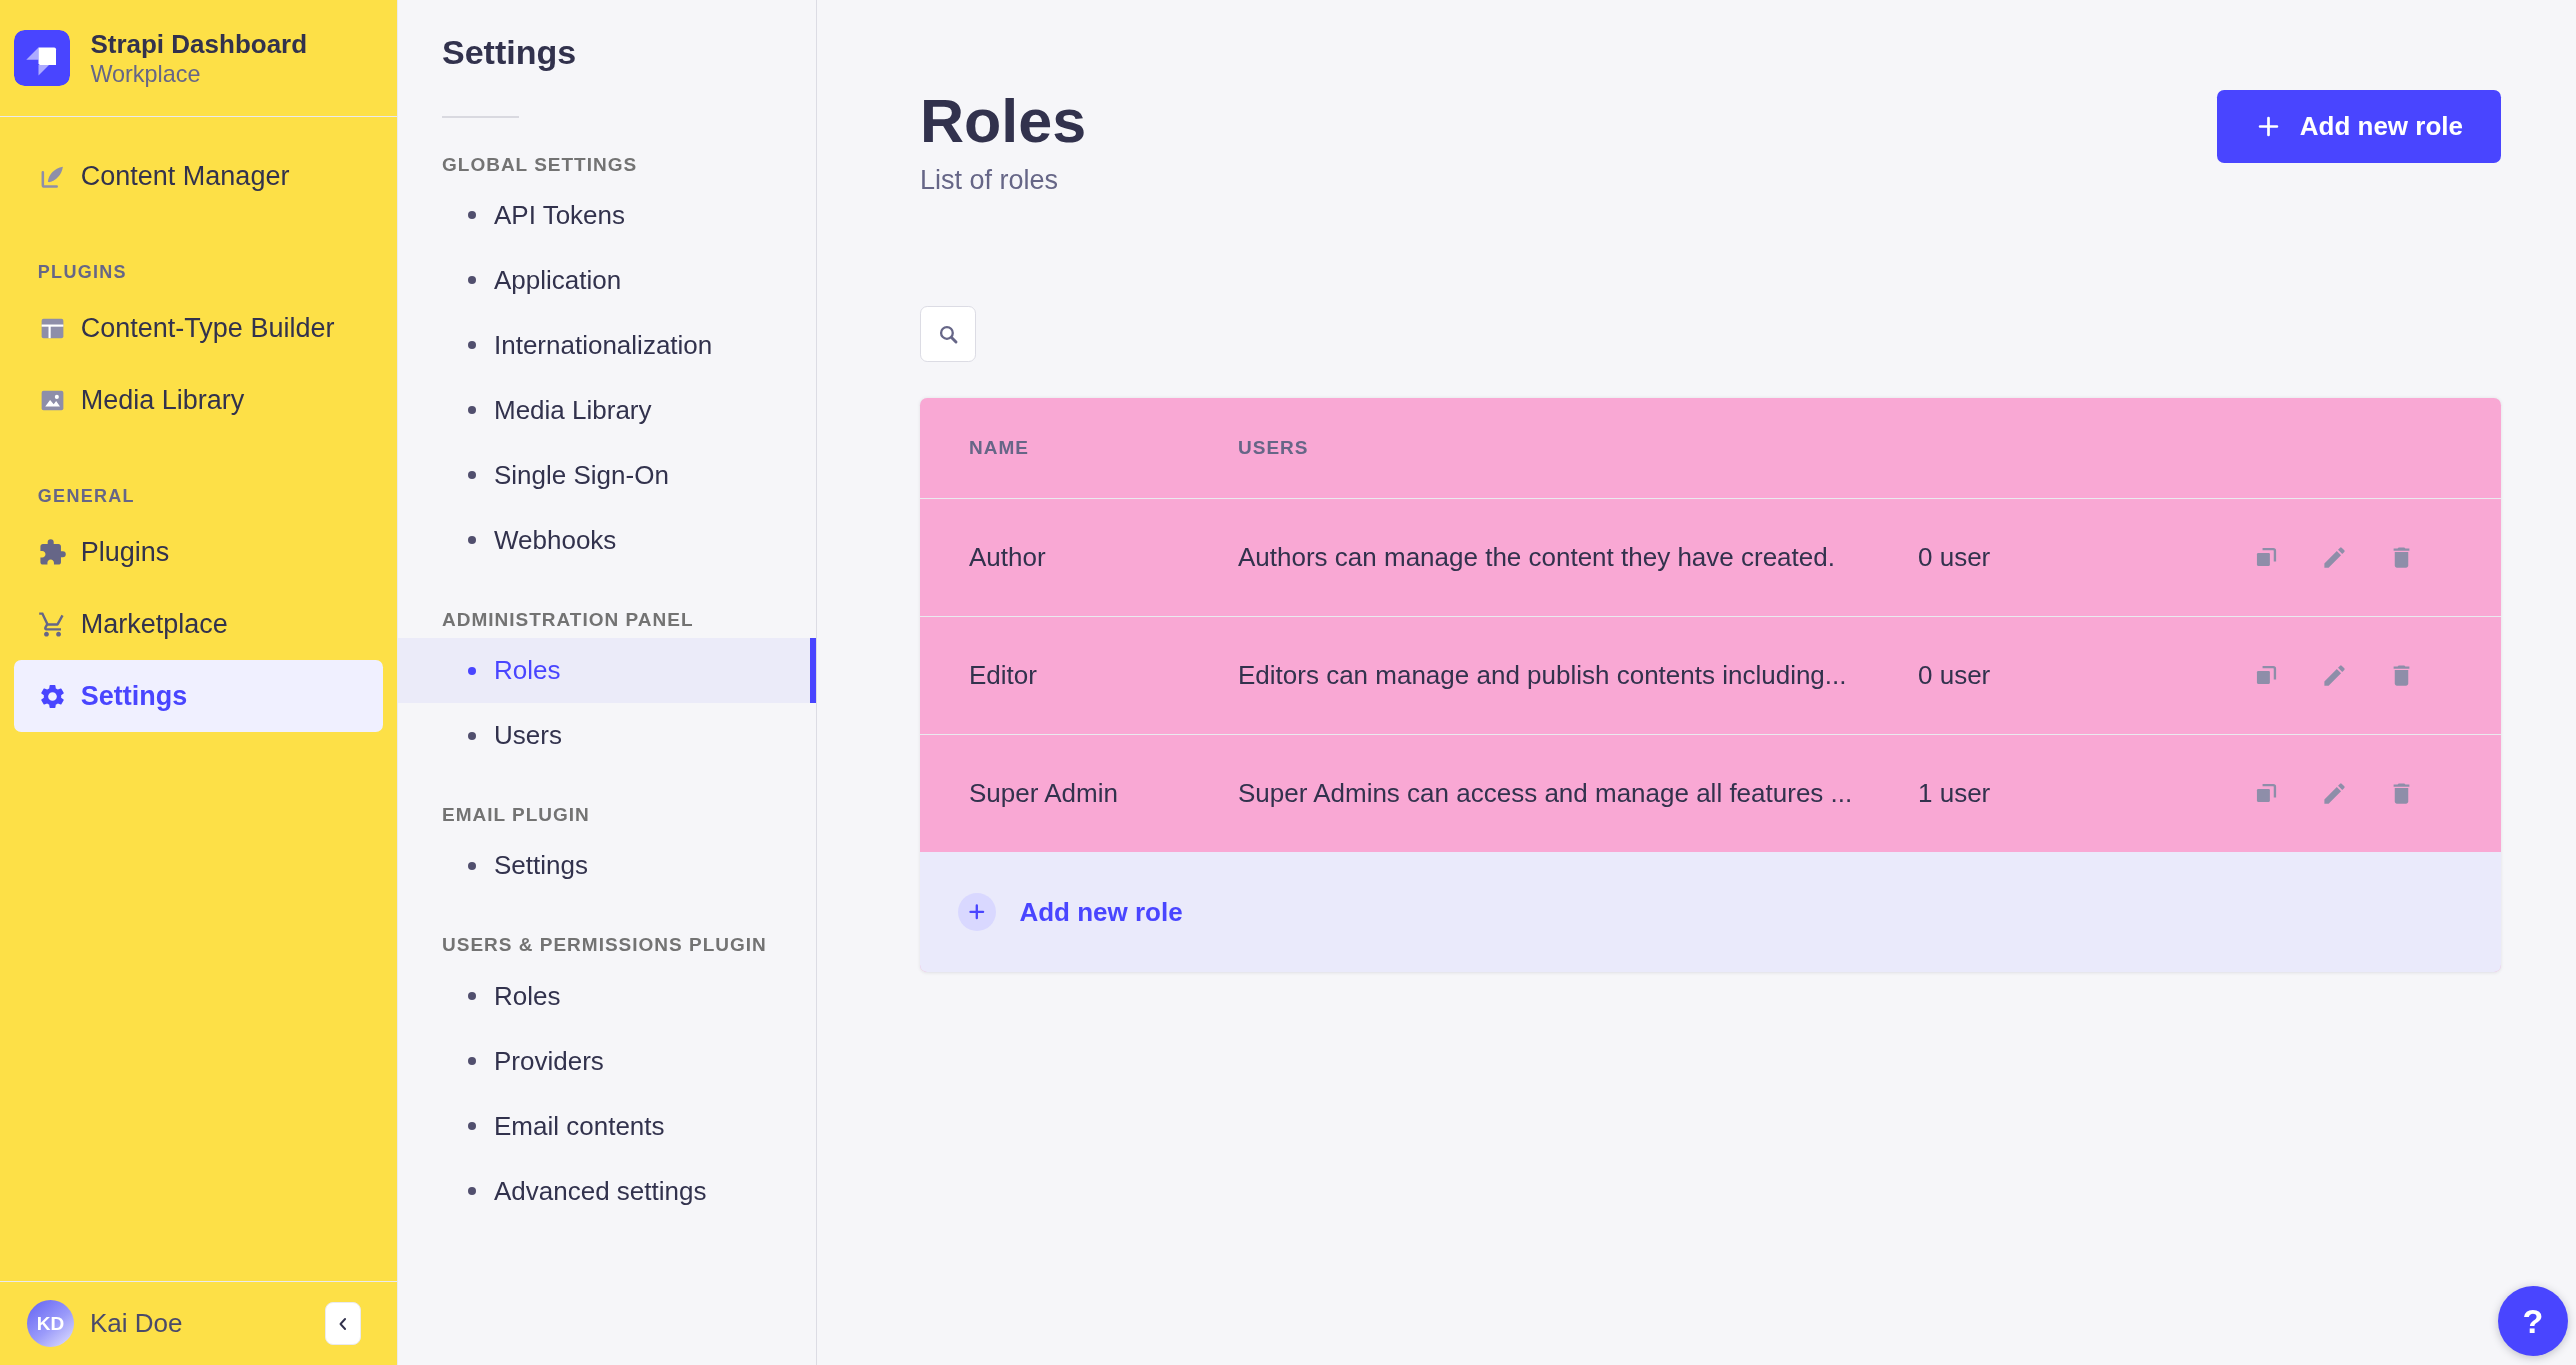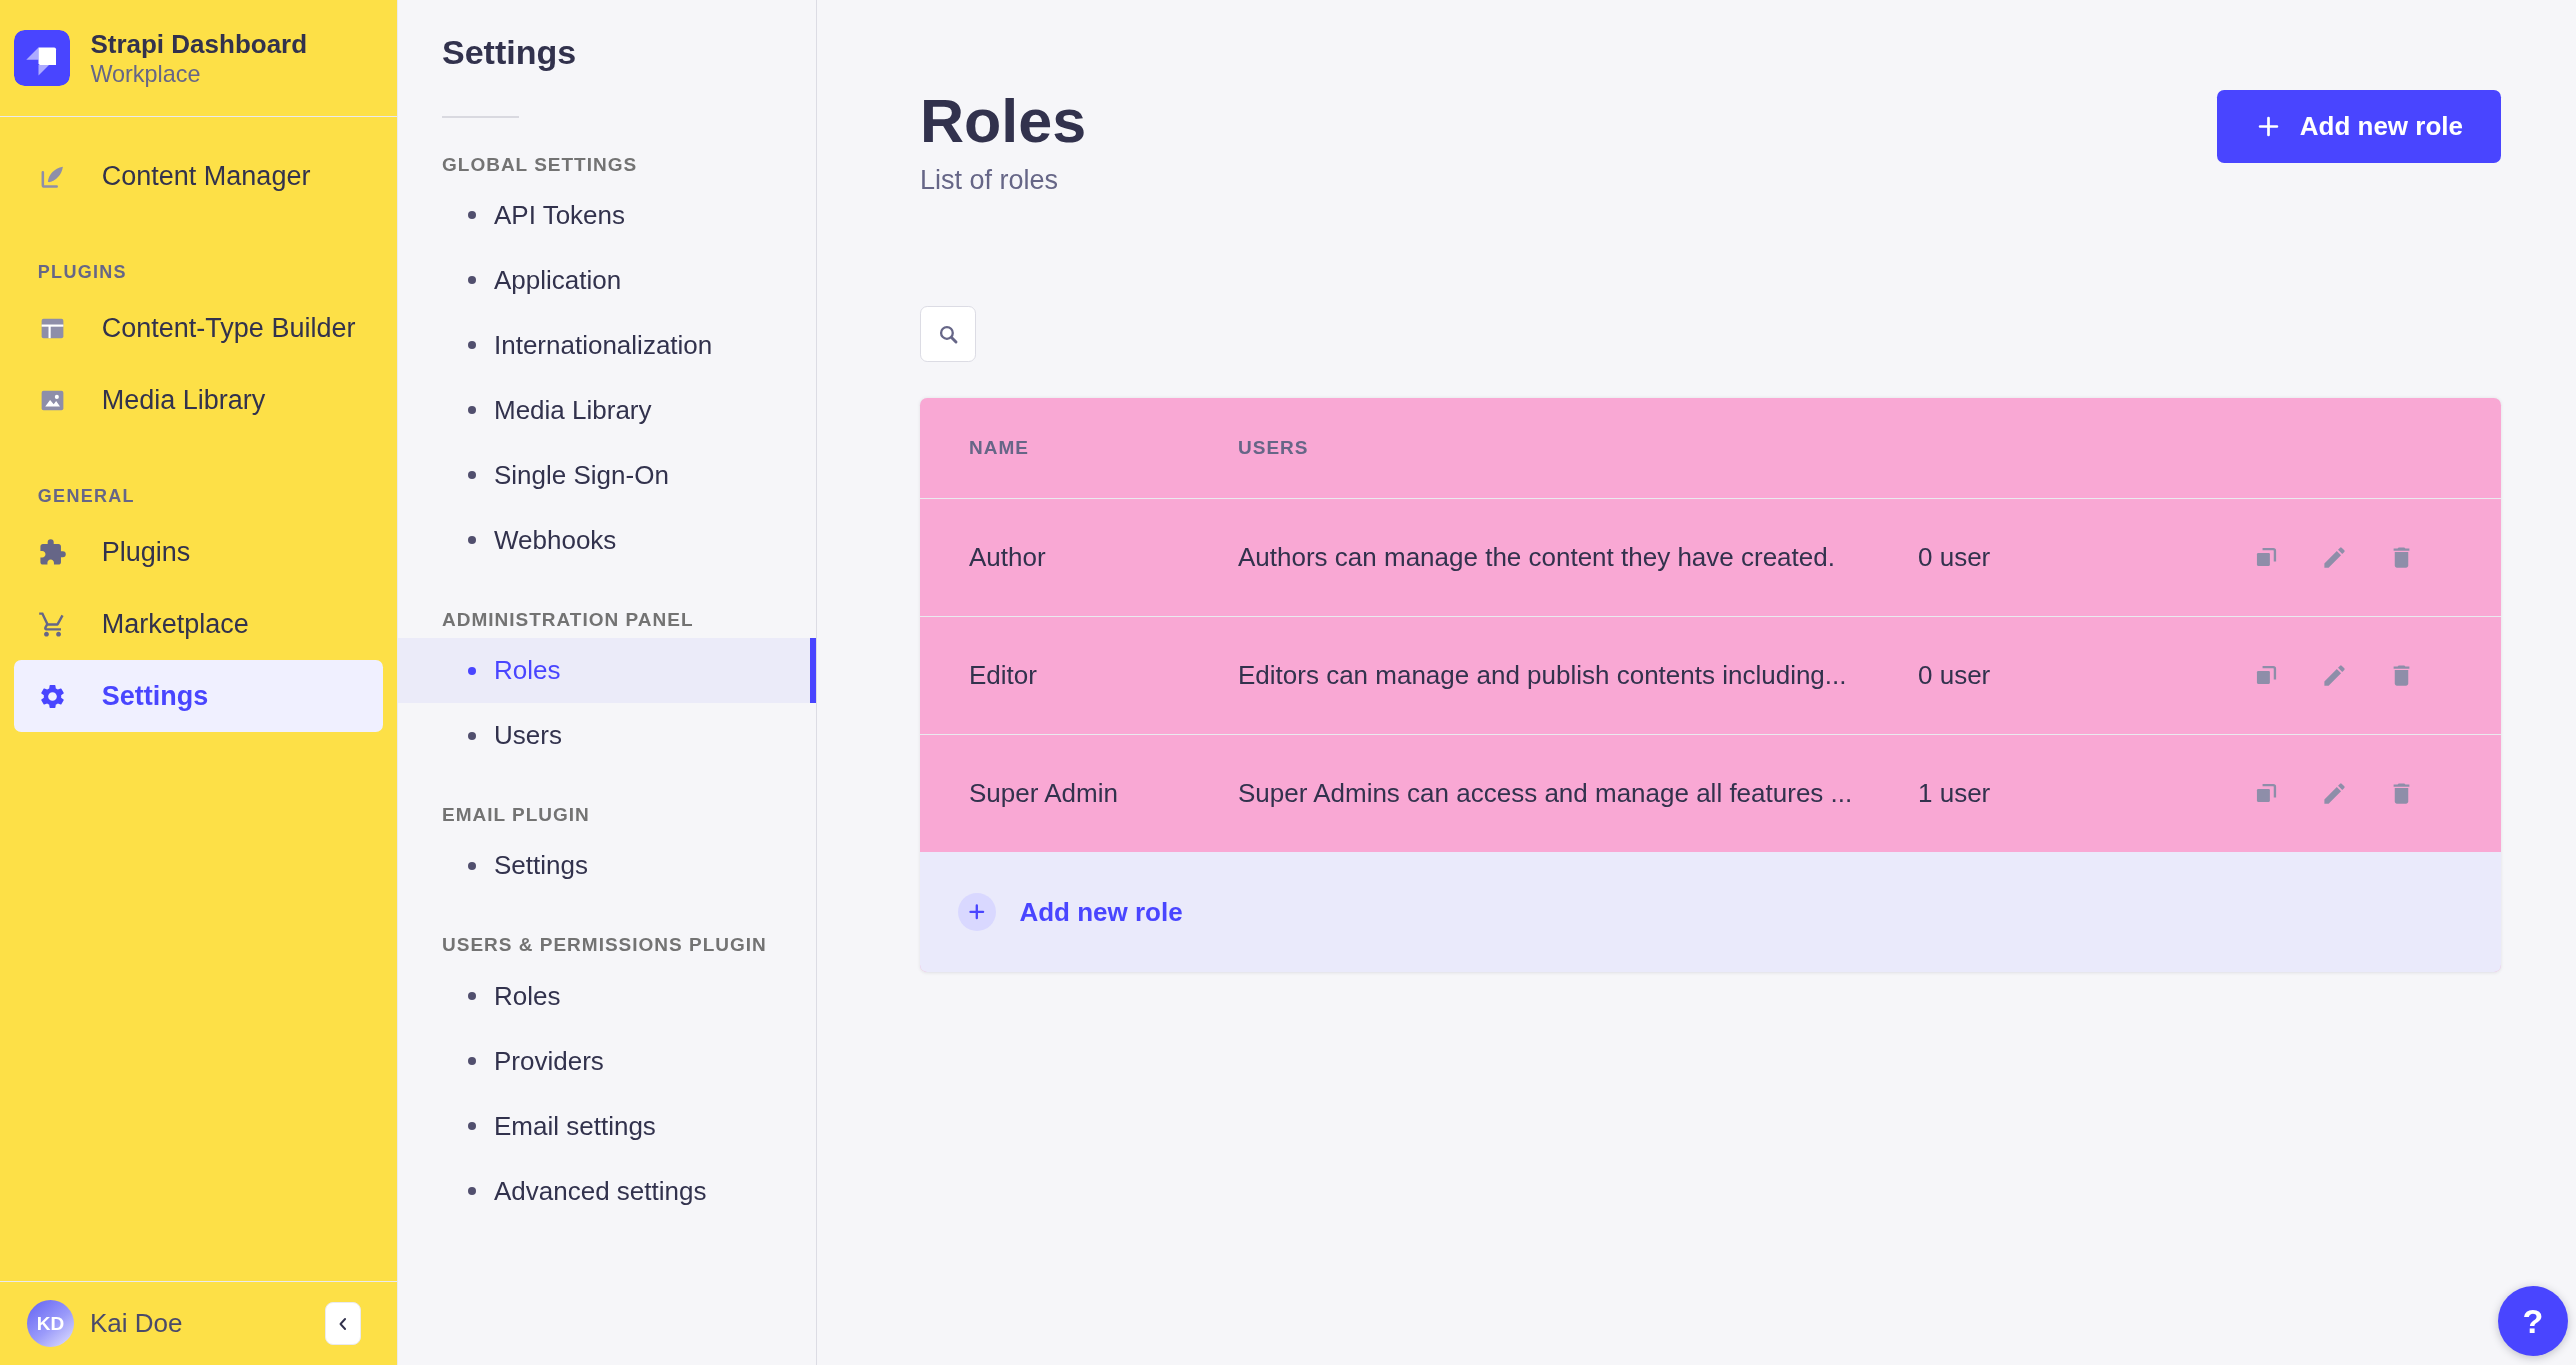--- a/index.html
+++ b/index.html
@@ -7,21 +7,21 @@
   body { font-family:"Liberation Sans", sans-serif; color:#32324d; }
   .app { width:2576px; height:1365px; display:flex; overflow:hidden; background:#f6f6f9; }
 
   
   .sidebar { width:398px; background:#fde047; border-right:0.9px solid #eaeaef; display:flex; flex-direction:column; flex-shrink:0; }
   .brand { height:117px; display:flex; align-items:center; gap:20px; padding-left:14.4px; border-bottom:0.9px solid #eaeaef; cursor:pointer; }
   .brand-logo { width:56px; height:56px; border-radius:10.8px; flex-shrink:0; }
   .brand-title { font-size:26px; font-weight:bold; color:#32324d; line-height:32px; }
   .brand-sub { font-size:23.4px; color:#666687; line-height:29px; }
   .side-nav { padding:23.4px 14.4px 0; }
-  .side-item { height:72px; display:flex; align-items:center; gap:35px; padding-left:23.4px; border-radius:7.2px; font-size:27px; color:#32324d; cursor:pointer; }
+  .side-item { height:72px; display:flex; align-items:center; gap:14px; padding-left:23.4px; border-radius:7.2px; font-size:27px; color:#32324d; cursor:pointer; }
   .side-item .side-icon { width:29px; height:29px; display:flex; align-items:center; justify-content:center; flex-shrink:0; }
   .side-item.active { background:#f0f0ff; color:#4945ff; font-weight:bold; }
   .side-section { margin:50px 0 9px 23.4px; font-size:18px; font-weight:bold; letter-spacing:1.3px; color:#666687; }
   .side-footer { margin-top:auto; height:84px; border-top:0.9px solid #eaeaef; display:flex; align-items:center; gap:16px; padding:0 36px 0 27px; }
   .avatar { width:47px; height:47px; border-radius:50%; background:linear-gradient(140deg,#6161f2 0%,#9b9bfa 55%,#e4e4ff 100%); color:#ffffff; font-size:19px; font-weight:bold; display:flex; align-items:center; justify-content:center; }
   .user-name { font-size:26px; color:#4a4a6a; }
   .collapse-btn { margin-left:auto; width:36px; height:43px; border-radius:8px; border:0.9px solid #eaeaef; background:#ffffff; display:flex; align-items:center; justify-content:center; cursor:pointer; }
 
   
   .subnav { width:419px; background:#f6f6f9; border-right:0.9px solid #dcdce4; flex-shrink:0; padding-top:32px; }
@@ -203,21 +203,21 @@
     <div class="subnav-item">
         <span class="bullet"></span>
         <span>Roles</span>
       </div>
     <div class="subnav-item">
         <span class="bullet"></span>
         <span>Providers</span>
       </div>
     <div class="subnav-item">
         <span class="bullet"></span>
-        <span>Email settings</span>
+        <span>Email contents</span>
       </div>
     <div class="subnav-item">
         <span class="bullet"></span>
         <span>Advanced settings</span>
       </div>
   </nav>
 
   <main class="content">
     <div class="page-header">
       <div>

